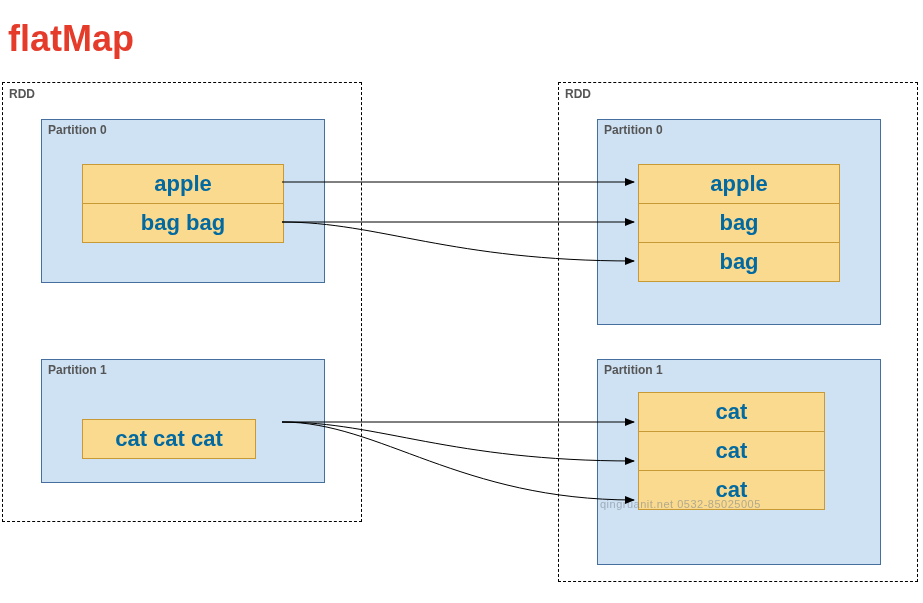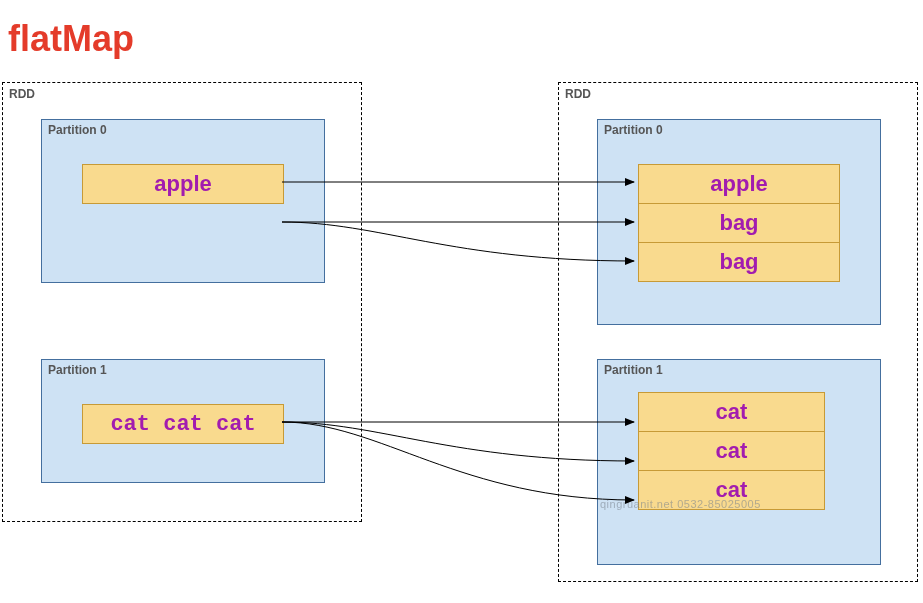--- a/index.html
+++ b/index.html
@@ -51,21 +51,21 @@
   }
   .cell {
     background: #f9da8e;
     border: 1px solid #c79a36;
     height: 40px;
     display: flex;
     align-items: center;
     justify-content: center;
     font-size: 22px;
     font-weight: 900;
-    color: #a21caf;
+    color: #0369a1;
     margin-top: -1px;
   }
   .cell:first-child { margin-top: 0; }
   .watermark {
     position: absolute;
     font-size: 11px;
     color: rgba(120,130,140,0.55);
     letter-spacing: 0.5px;
     font-family: Arial, sans-serif;
   }
@@ -81,26 +81,27 @@
 
 <div class="title">flatMap</div>
 
 <div class="rdd" style="left:2px; top:82px; width:360px; height:440px;">
   <div class="rdd-label">RDD</div>
 
   <div class="partition" style="left:38px; top:36px; width:284px; height:164px;">
     <div class="part-label">Partition 0</div>
     <div class="cells" style="left:40px; top:44px; width:202px;">
       <div class="cell">apple</div>
+      <div class="cell">bag bag</div>
     </div>
   </div>
 
   <div class="partition" style="left:38px; top:276px; width:284px; height:124px;">
     <div class="part-label">Partition 1</div>
-    <div class="cells" style="left:40px; top:44px; width:202px;font-family:Liberation Mono, monospace;">
+    <div class="cells" style="left:40px; top:59px; width:174px;">
       <div class="cell">cat cat cat</div>
     </div>
   </div>
 </div>
 
 <div class="rdd" style="left:558px; top:82px; width:360px; height:500px;">
   <div class="rdd-label">RDD</div>
 
   <div class="partition" style="left:38px; top:36px; width:284px; height:206px;">
     <div class="part-label">Partition 0</div>

